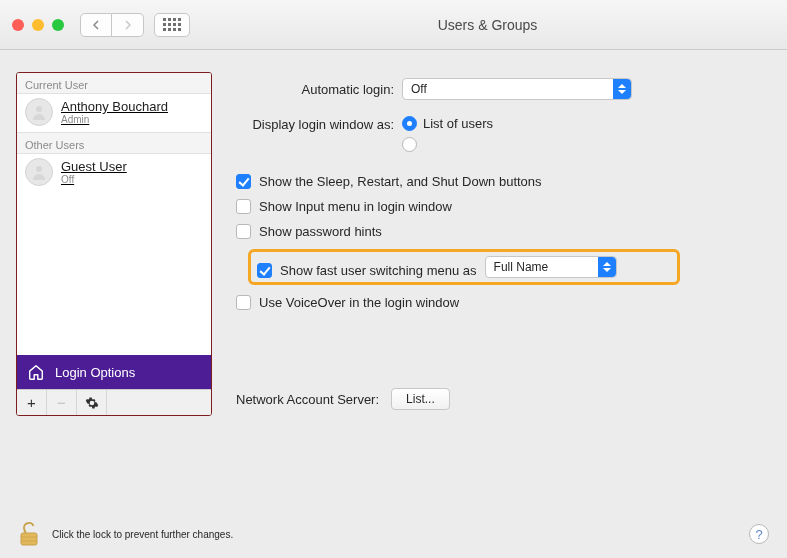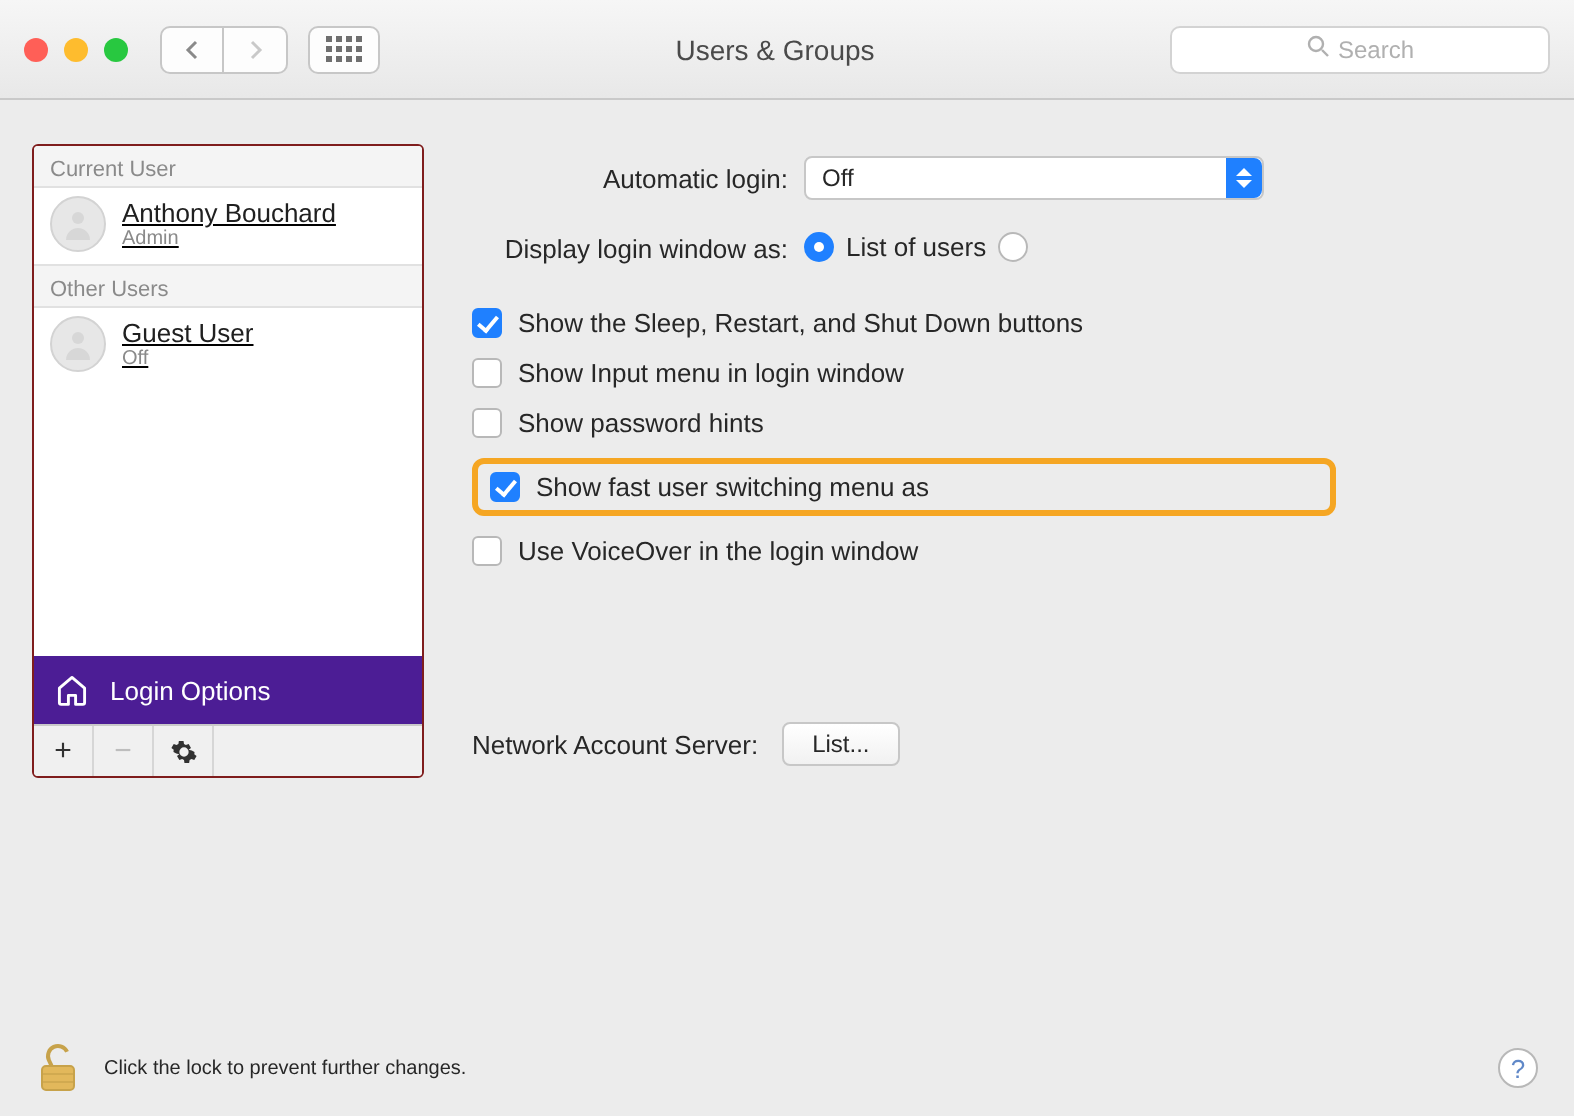--- a/index.html
+++ b/index.html
@@ -40,31 +40,31 @@
 
   .pane { flex:1; padding:6px 10px 6px 10px; font-size:13px; color:#272727; }
   .row { display:flex; align-items:center; gap:8px; margin-bottom:16px; }
   .label-right { width:158px; text-align:right; }
   .select { height:22px; border:1px solid #c7c7c7; border-radius:4px; background:#fff; display:flex; align-items:center; position:relative; font-size:12px; padding:0 24px 0 8px;}
   .select.lg { width:230px;}
   .select.sm { width:132px;}
   .stepper { position:absolute; right:0; top:0; width:18px; height:100%; background:#1f80ff; border-radius:0 4px 4px 0; display:flex; flex-direction:column; align-items:center; justify-content:center;}
   .stepper::before { content:""; border-left:4px solid transparent; border-right:4px solid transparent; border-bottom:4px solid #fff; margin-bottom:2px;}
   .stepper::after { content:""; border-left:4px solid transparent; border-right:4px solid transparent; border-top:4px solid #fff;}
-  .radio-col { display:flex; flex-direction:row; gap:6px;}
+  .radio-col { display:flex; flex-direction:column; gap:6px;}
   .radio-line { display:flex; align-items:center; gap:6px; font-size:13px;}
   .radio { width:15px; height:15px; border-radius:50%; border:1px solid #b8b8b8; background:#fff; position:relative;}
   .radio.checked { background:#1f80ff; border-color:#1f80ff;}
   .radio.checked::after { content:""; position:absolute; inset:4px; border-radius:50%; background:#fff;}
 
   .chk-line { display:flex; align-items:center; gap:8px; margin-bottom:10px; font-size:13px;}
   .chk { width:15px; height:15px; border-radius:3px; border:1px solid #b8b8b8; background:#fff; position:relative; flex-shrink:0;}
   .chk.checked { background:#1f80ff; border-color:#1f80ff;}
   .chk.checked::after { content:""; position:absolute; left:4px; top:1px; width:4px; height:8px; border:solid #fff; border-width:0 2px 2px 0; transform:rotate(40deg);}
-  .hl { border:3px solid #f5a623; border-radius:6px; padding:4px 6px; display:flex; align-items:flex-end; gap:8px; margin-bottom:10px; width:fit-content; min-width:432px;}
+  .hl { border:3px solid #f5a623; border-radius:6px; padding:4px 6px; display:flex; align-items:flex-end; gap:8px; margin-bottom:10px; width:fit-content; min-width:432px;margin-left:12px;}
   .hl .chk-line { margin-bottom:0;}
 
   .net-row { display:flex; align-items:center; gap:12px; margin-top:78px;}
   .join-btn { height:22px; border:1px solid #c7c7c7; border-radius:4px; background:linear-gradient(#ffffff,#f1f1f1); padding:0 14px; font-size:12px; display:flex; align-items:center;}
 
   .footer { position:absolute; left:0; right:0; bottom:0; height:48px; display:flex; align-items:center; padding:0 18px; gap:12px;}
   .lock-ico svg { display:block;}
   .help { margin-left:auto; width:20px; height:20px; border-radius:50%; border:1px solid #b8b8b8; display:flex; align-items:center; justify-content:center; color:#6088c8; font-size:13px; background:#fff;}
 </style>
 </head>
@@ -98,29 +98,20 @@
         <span></span>
         <span></span>
         <span></span>
         <span></span>
         <span></span>
         <span></span>
         <span></span>
       </div>
   </div>
   <div class="title">Users &amp; Groups</div>
-  <div class="search">
-    <span class="search-ico">
-      <svg width="12" height="12" viewBox="0 0 12 12">
-          <circle cx="5" cy="5" r="3.5" fill="none" stroke="#b0b0b0" stroke-width="1.2"></circle>
-          <line x1="8" y1="8" x2="11" y2="11" stroke="#b0b0b0" stroke-width="1.2"></line>
-        </svg>
-    </span>
-    <span>Search</span>
-  </div>
 </div>
 
 <div class="content">
   <div class="sidebar">
     <div class="sec-hdr">Current User</div>
     <div class="user-row">
       <div class="avatar">
         <svg width="18" height="18" viewBox="0 0 18 18">
             <circle cx="9" cy="6" r="3" fill="#d7d7d7"></circle>
             <path d="M3 17c0-3.3 2.7-6 6-6s6 2.7 6 6" fill="#d7d7d7"></path>
@@ -198,20 +189,24 @@
     </div>
     <div class="chk-line">
       <div class="chk"></div>
       <span>Show password hints</span>
     </div>
 
     <div class="hl">
       <div class="chk-line">
         <div class="chk checked"></div>
         <span>Show fast user switching menu as</span>
+      </div>
+      <div class="select sm">
+        <span>Full Name</span>
+        <div class="stepper"></div>
       </div>
     </div>
 
     <div class="chk-line">
       <div class="chk"></div>
       <span>Use VoiceOver in the login window</span>
     </div>
 
     <div class="net-row">
       <div>Network Account Server:</div>

